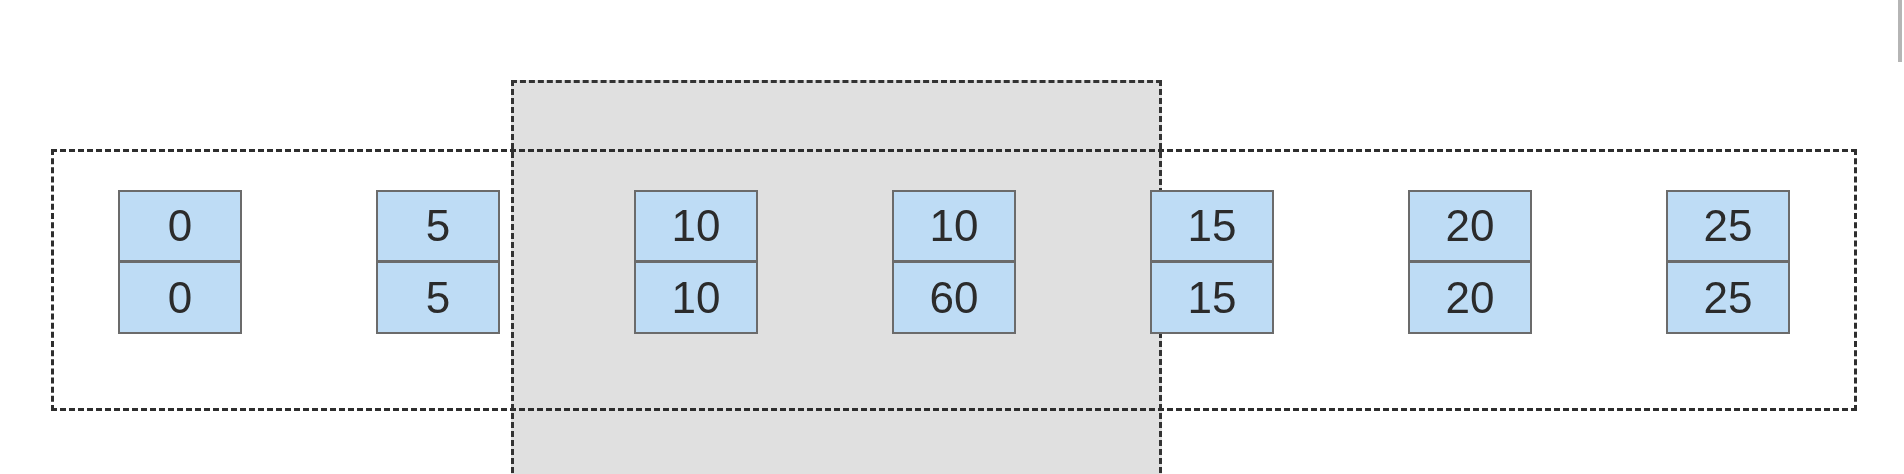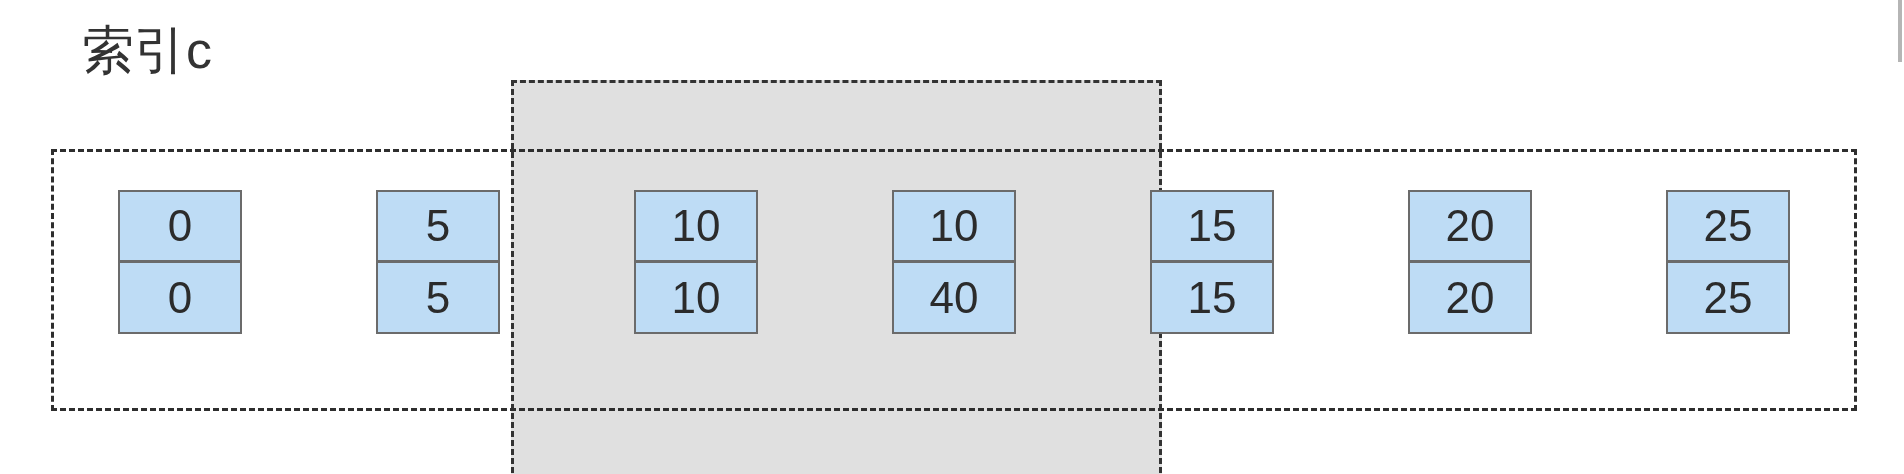--- a/index.html
+++ b/index.html
@@ -109,21 +109,20 @@
 </style>
 </head>
 <body>
 
 <div id="stage">
 
   <div class="panel-edge"></div>
 
   <div class="highlight-band"></div>
 
-  <div class="array-label">索引c</div>
 
   <div class="array-container"></div>
 
   <div class="cells-row">
 
     <div class="cell-pair">
       <div class="cell top">0</div>
       <div class="cell bottom">0</div>
     </div>
 
@@ -132,21 +131,21 @@
       <div class="cell bottom">5</div>
     </div>
 
     <div class="cell-pair">
       <div class="cell top">10</div>
       <div class="cell bottom">10</div>
     </div>
 
     <div class="cell-pair">
       <div class="cell top">10</div>
-      <div class="cell bottom">40</div>
+      <div class="cell bottom">60</div>
     </div>
 
     <div class="cell-pair">
       <div class="cell top">15</div>
       <div class="cell bottom">15</div>
     </div>
 
     <div class="cell-pair">
       <div class="cell top">20</div>
       <div class="cell bottom">20</div>

